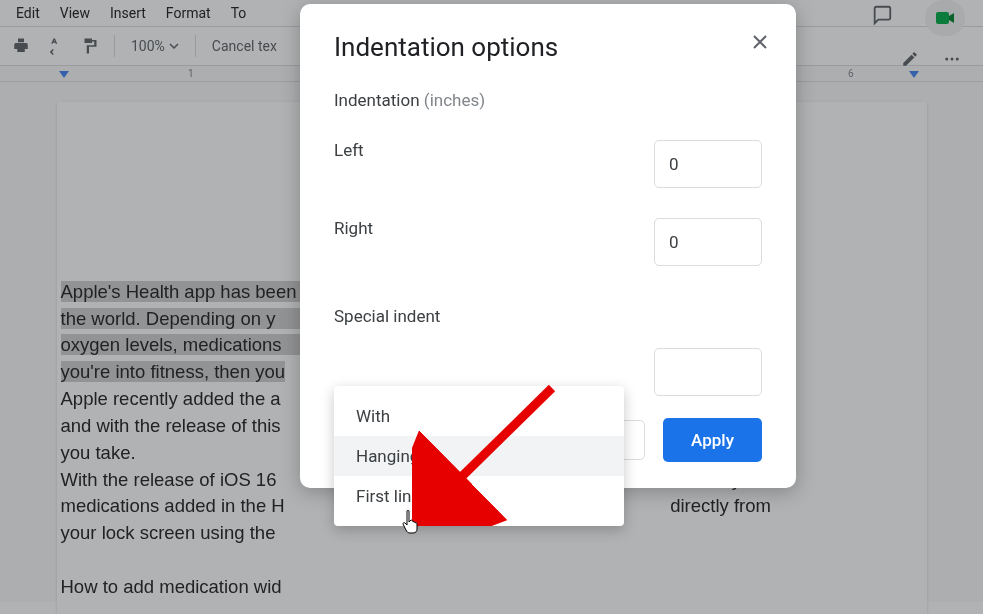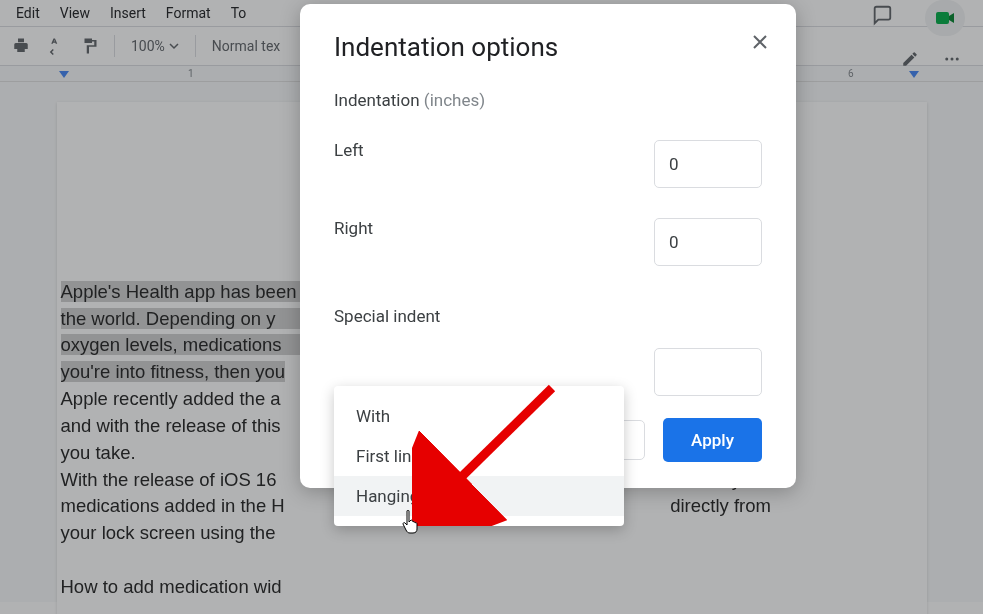--- a/index.html
+++ b/index.html
@@ -177,21 +177,21 @@
     </div>
     <div class="tb-sep"></div>
     <div class="tb-item">
       <span>100%</span>
       <svg width="10" height="10" viewBox="0 0 10 10">
           <path d="M1 3l4 4 4-4" stroke="#5f6368" fill="none" stroke-width="1.5"></path>
         </svg>
     </div>
     <div class="tb-sep"></div>
     <div class="tb-item">
-      <span>Normal tex</span>
+      <span>Cancel tex</span>
     </div>
   </div>
   <div class="tb-pencil">
     <svg width="18" height="18" viewBox="0 0 24 24" fill="#5f6368">
         <path d="M3 17.25V21h3.75L17.81 9.94l-3.75-3.75L3 17.25zM20.71 7.04a1 1 0 0 0 0-1.41l-2.34-2.34a1 1 0 0 0-1.41 0l-1.83 1.83 3.75 3.75 1.83-1.83z"></path>
       </svg>
   </div>
   <div class="tb-dots">
     <svg width="18" height="18" viewBox="0 0 24 24" fill="#5f6368">
         <circle cx="5" cy="12" r="2"></circle>
@@ -267,22 +267,22 @@
   </div>
 
   <div class="dlg-actions">
     <button class="btn-cancel">Cancel</button>
     <button class="btn-apply">Apply</button>
   </div>
 </div>
 
 <div class="dropdown-menu">
   <div class="opt">With</div>
+  <div class="opt hover">Hanging</div>
   <div class="opt">First line</div>
-  <div class="opt hover">Hanging</div>
 </div>
 
 <svg class="arrow-annot" width="160" height="150" viewBox="0 0 160 150">
   <defs>
     <marker id="ah" markerWidth="16" markerHeight="14" refX="3" refY="7" orient="auto">
       <path d="M0 0 L16 7 L0 14 z" fill="#e60000"></path>
     </marker>
   </defs>
   <line x1="140" y1="12" x2="32" y2="118" stroke="#e60000" stroke-width="9" marker-end="url(#ah)"></line>
 </svg>

